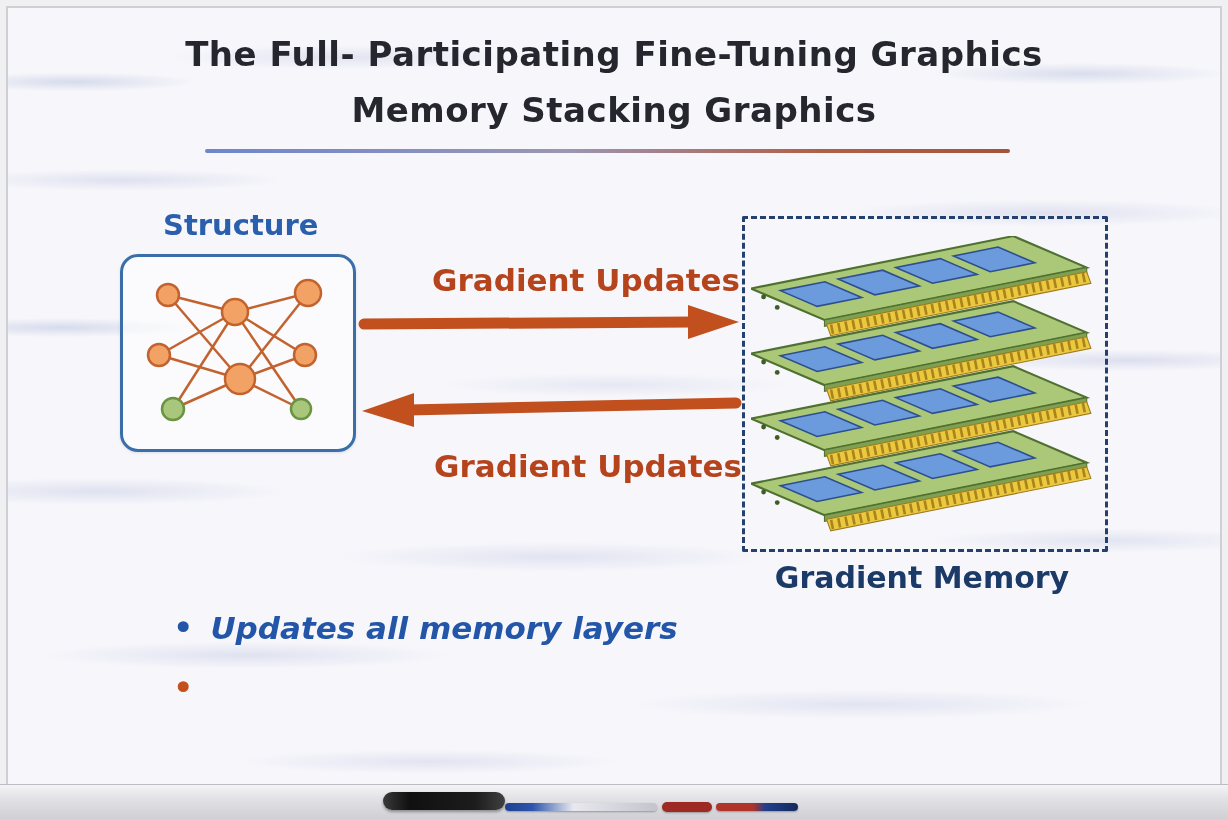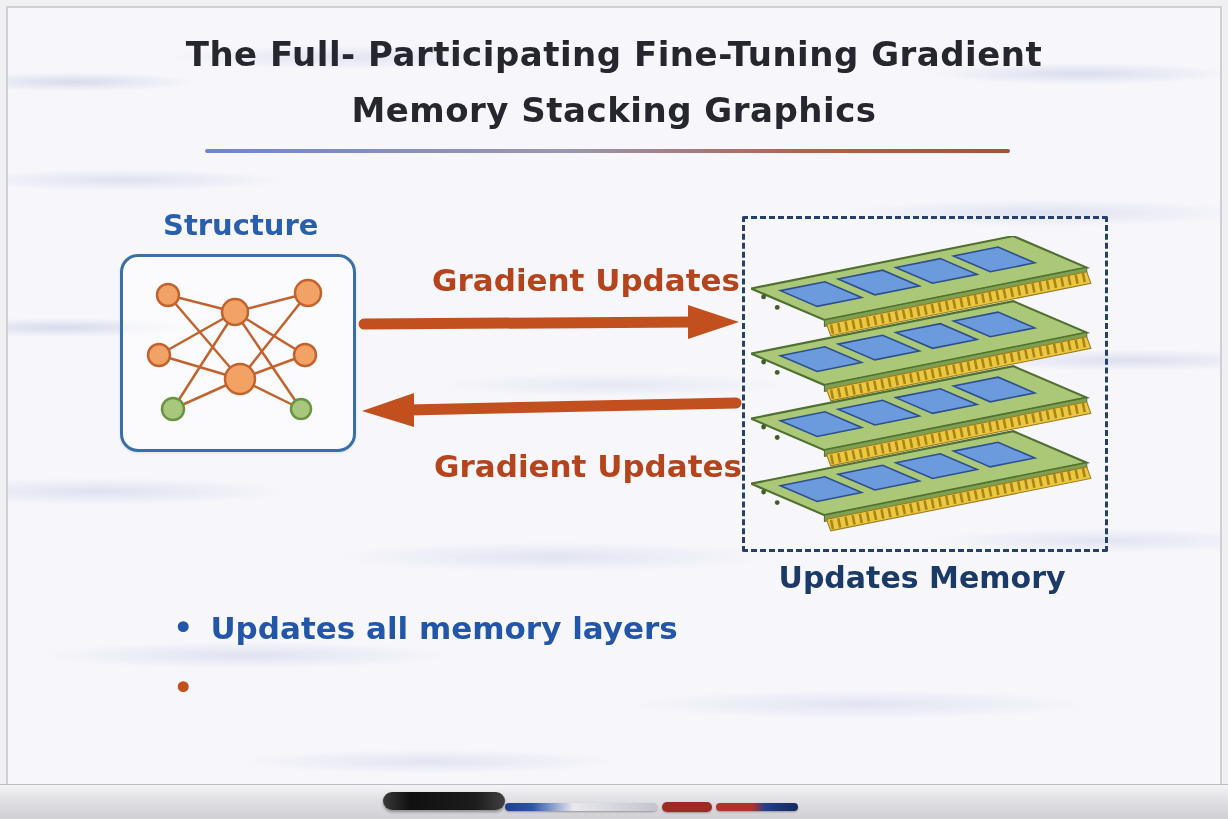--- a/index.html
+++ b/index.html
@@ -61,21 +61,21 @@
   .ram-svg{position:absolute;left:751px;top:236px;}
   .mem-label{
     position:absolute;left:742px;top:560px;width:360px;text-align:center;
     font-size:30px;font-weight:600;color:#1b3a68;
   }
   .bullets{
     position:absolute;left:172px;top:608px;margin:0;padding:0;list-style:none;
   }
   .bullets li{display:flex;align-items:center;margin-bottom:20px;}
   .bullet-dot{font-size:38px;line-height:40px;margin-right:16px;}
-  .bullet-text{font-size:31px;font-weight:600;line-height:40px;}
+  .bullet-text{font-size:31px;font-weight:600;line-height:40px;font-style:italic;}
   .b-blue{color:#2356a8;}
   .b-orange{color:#c2511d;}
   .tray{
     position:absolute;left:0;right:0;bottom:0;height:34px;
     background:linear-gradient(180deg,#f4f4f6 0%,#e2e2e6 40%,#cfcfd4 100%);
     border-top:1px solid #bcbcc2;
   }
   .marker-black{
     position:absolute;left:383px;bottom:9px;width:122px;height:18px;border-radius:9px;
     background:linear-gradient(90deg,#3a3a3a 0%,#101010 22%,#1c1c1c 75%,#404040 100%);
@@ -87,21 +87,21 @@
   .pen-red{left:662px;bottom:7px;width:50px;height:10px;border-radius:5px;background:#9e2b23;}
   .pen-mix{left:716px;bottom:8px;width:82px;height:8px;border-radius:4px;
     background:linear-gradient(90deg,#b0342a 0%,#b0342a 45%,#223f8c 60%,#16295e 100%);}
 </style>
 </head>
 <body>
 
 <div class="board">
 
   <div class="title">
-    <div>The Full- Participating Fine-Tuning Gradient</div>
+    <div>The Full- Participating Fine-Tuning Graphics</div>
     <div>Memory Stacking Graphics</div>
   </div>
   <div class="underline"></div>
 
   <div class="algo-label">Structure</div>
 
   <div class="algo-box">
     <svg width="224" height="186" viewBox="0 0 224 186">
       <g stroke="#c2632f" stroke-width="2.5" fill="none">
         <line x1="45" y1="38" x2="112" y2="55"></line>
@@ -164,21 +164,21 @@
         <circle cx="12" cy="58" r="2.3" fill="#3f5e26"></circle>
         <circle cx="25" cy="68" r="2.3" fill="#3f5e26"></circle>
       </g>
     </defs>
     <use href="#ram" y="186"></use>
     <use href="#ram" y="124"></use>
     <use href="#ram" y="62"></use>
     <use href="#ram" y="0"></use>
   </svg>
 
-  <div class="mem-label">Updates Memory</div>
+  <div class="mem-label">Gradient Memory</div>
 
   <ul class="bullets">
     <li>
       <span class="bullet-dot b-blue">•</span>
       <span class="bullet-text b-blue">Updates all memory layers</span>
     </li>
     <li>
       <span class="bullet-dot b-orange">•</span>
     </li>
   </ul>

